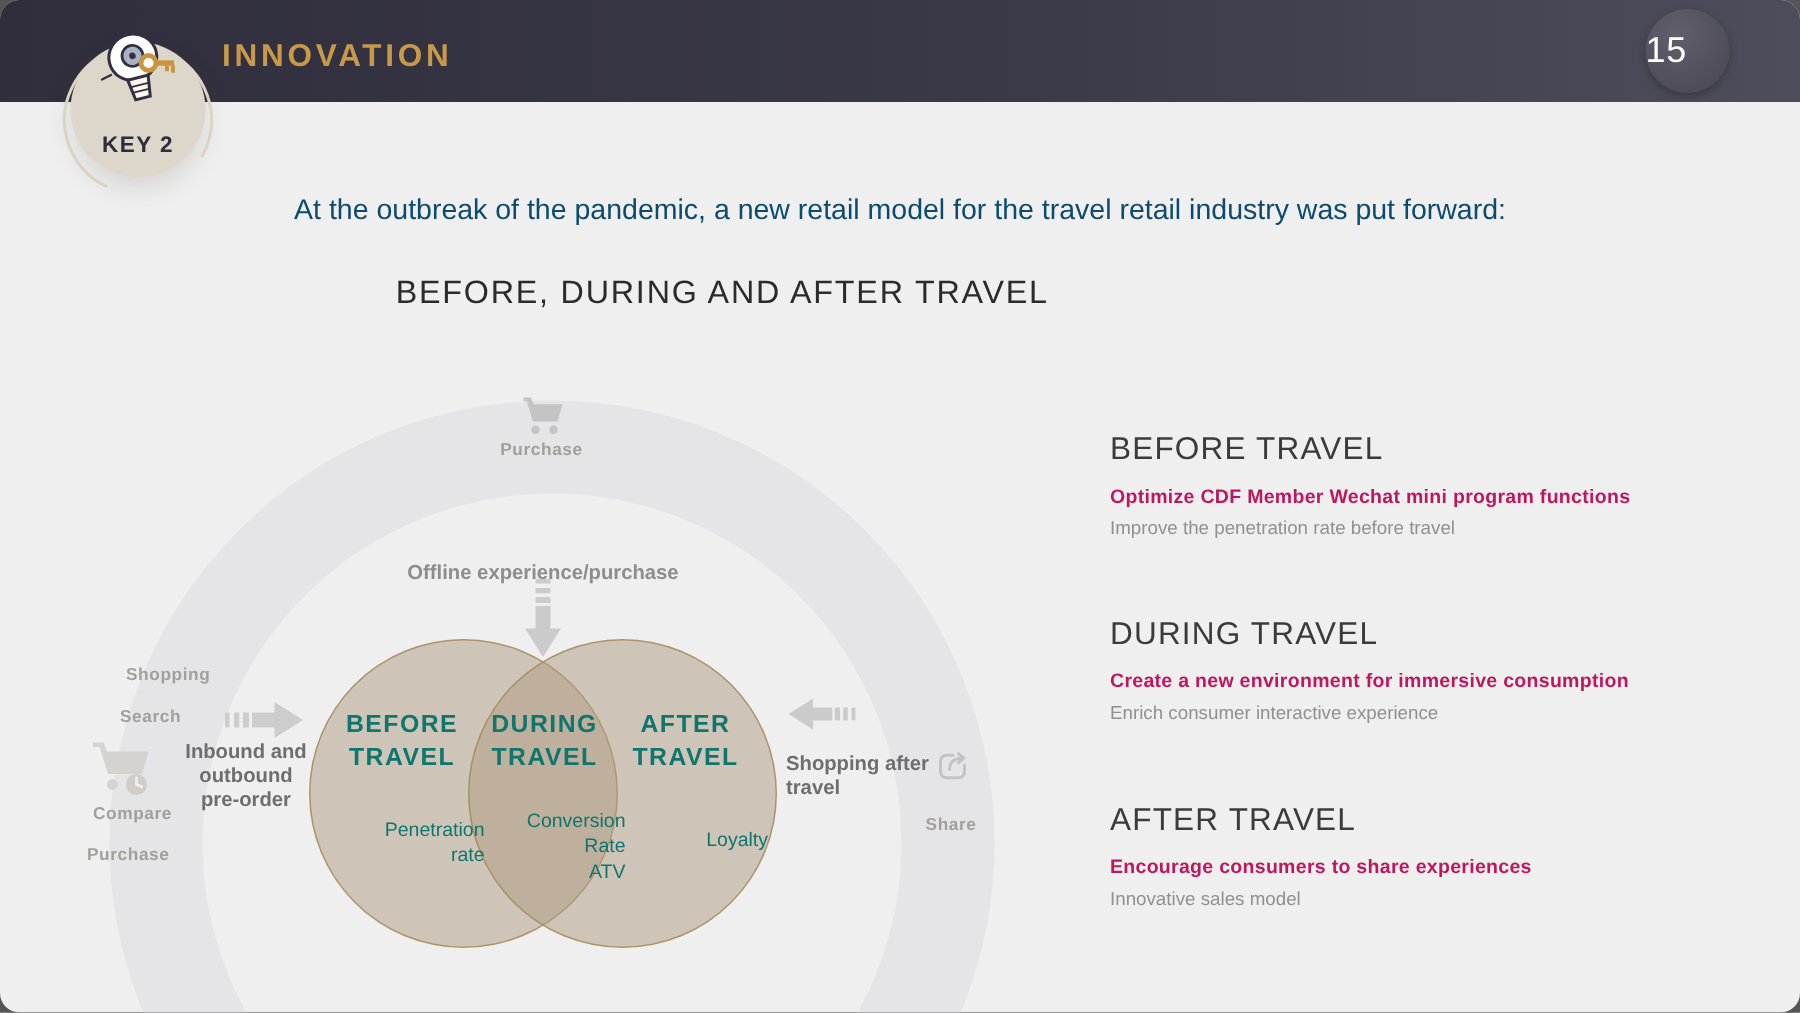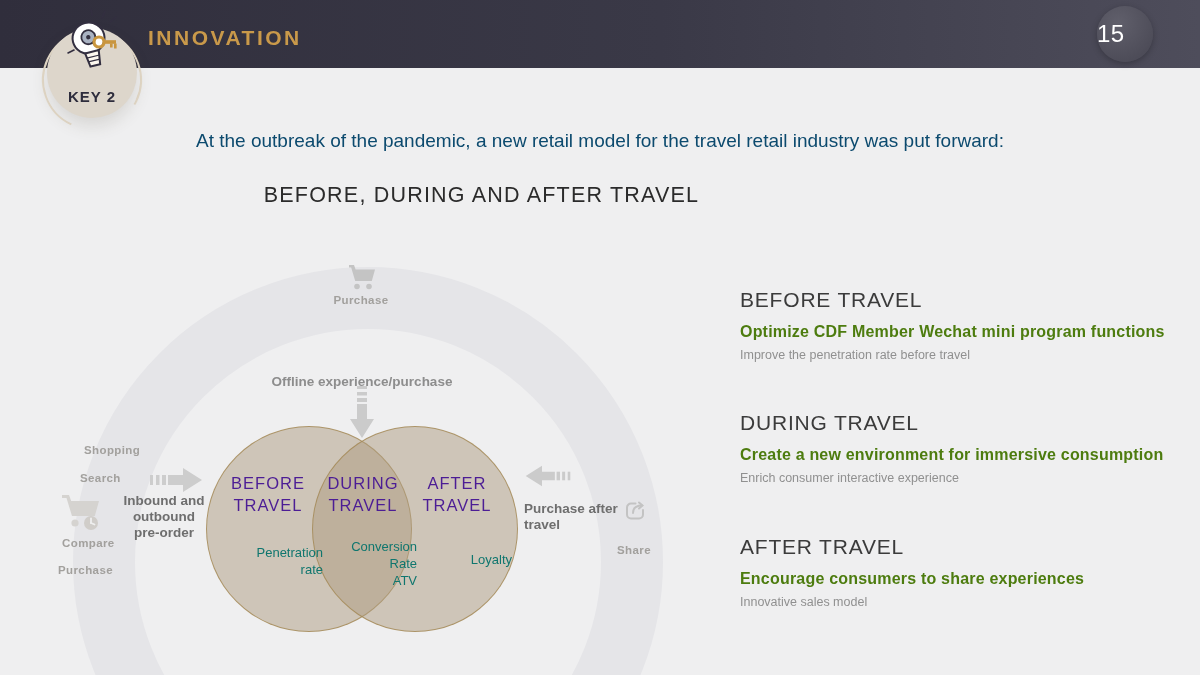--- a/index.html
+++ b/index.html
@@ -1,19 +1,20 @@
 <!DOCTYPE html>
 <html><head>
 <meta charset="utf-8">
 <style>
   html,body{margin:0;padding:0;background:#555;}
   .stage{
     position:relative;width:1200px;height:675px;margin:0 auto;
     background:#efeff0;overflow:hidden;
     font-family:"Liberation Sans","DejaVu Sans",sans-serif;
+    border-radius:13px;
   }
   
   .topbar{position:absolute;left:0;top:0;width:1200px;height:68px;
     background:linear-gradient(90deg,#302e3c 0%,#3a3947 55%,#4e4d5b 100%);}
   .topbar-title{position:absolute;left:148px;top:26px;font-size:21px;font-weight:bold;
     letter-spacing:2.5px;color:#c9994a;}
   .page-circle{position:absolute;left:1097px;top:6px;width:56px;height:56px;border-radius:50%;
     background:radial-gradient(circle at 38% 30%,#605f6b,#4d4c58 75%);
     display:flex;align-items:center;justify-content:flex-start;
     box-shadow:0 2px 6px rgba(0,0,0,.25);}
@@ -32,36 +33,36 @@
     font-size:21.5px;font-weight:500;letter-spacing:1.2px;color:#2b2b2b;}
   
   .ring{position:absolute;left:73px;top:267px;width:466px;height:466px;border-radius:50%;
     border:62px solid #e5e5e8;}
   
   .venn-circle{position:absolute;width:204px;height:204px;border-radius:50%;
     background:rgba(173,156,128,0.5);border:1.5px solid rgba(164,136,84,0.8);}
   .venn-left{left:206px;top:426px;}
   .venn-right{left:312px;top:426px;}
   .venn-title{position:absolute;width:100px;top:472px;text-align:center;white-space:pre-line;
-    font-size:16.5px;font-weight:normal;letter-spacing:1px;line-height:22px;color:#4c1d95;}
+    font-size:16.5px;font-weight:bold;letter-spacing:1px;line-height:22px;color:#0f766e;}
   .venn-metric{position:absolute;width:110px;text-align:right;white-space:pre-line;
     font-size:13px;line-height:17px;color:#0f766e;}
   
   .step-label{position:absolute;font-size:11.5px;font-weight:bold;letter-spacing:.4px;color:#a2a09d;}
   .gray-bold{position:absolute;font-size:13.5px;font-weight:bold;color:#6e6e6e;
     line-height:16px;white-space:pre-line;}
   .offline-label{position:absolute;left:262px;top:374px;width:200px;text-align:center;
     font-size:13.5px;font-weight:bold;color:#8d8d8d;}
   .icon{position:absolute;}
   .rot90{transform:rotate(90deg);transform-origin:center;}
   .rot180{transform:rotate(180deg);transform-origin:center;}
   
   .section{position:absolute;left:740px;width:440px;}
   .section h2{margin:0;font-size:21px;font-weight:500;letter-spacing:.8px;color:#3b3b3b;}
-  .section .bold{margin:11px 0 0 0;font-size:16px;font-weight:bold;letter-spacing:.2px;color:#4d7c0f;}
+  .section .bold{margin:11px 0 0 0;font-size:13px;font-weight:bold;letter-spacing:.2px;color:#be185d;}
   .section .small{margin:7px 0 0 0;font-size:12.5px;color:#909090;}
 </style>
 </head>
 <body>
 
 <div class="stage">
 
   <div class="topbar"></div>
   <div class="topbar-title">INNOVATION</div>
   <div class="page-circle">
@@ -168,21 +169,21 @@
   <div class="icon rot180" style="left:524px;top:461px;width:48px;height:30px;">
     <svg width="48" height="30" viewBox="0 0 56 32">
       <g fill="#cbcbcb">
         <rect x="2" y="11" width="3" height="10"></rect>
         <rect x="8" y="11" width="3.5" height="10"></rect>
         <rect x="14" y="11" width="4" height="10"></rect>
         <polygon points="20,11 35,11 35,4 54,16 35,28 35,21 20,21"></polygon>
       </g>
     </svg>
   </div>
-  <div class="gray-bold" style="left:524px;top:501px;width:120px;">Purchase after
+  <div class="gray-bold" style="left:524px;top:501px;width:120px;">Shopping after
 travel</div>
   <svg class="icon" style="left:622px;top:498px;" width="26" height="26" viewBox="0 0 26 26">
     <g fill="none" stroke="#c3c3c3" stroke-width="2" stroke-linecap="round">
       <path d="M13.5 5.5 H9 a4 4 0 0 0 -4 4 v7 a4 4 0 0 0 4 4 h8 a4 4 0 0 0 4 -4 v-4.5"></path>
       <path d="M11 15 C11 9.5 14.5 7.5 20 7.5"></path>
       <path d="M17 4.5 L20.5 7.5 L17 10.5"></path>
     </g>
   </svg>
   <div class="step-label" style="left:604px;top:528px;width:60px;text-align:center;margin-top:16px;">Share</div>
 

